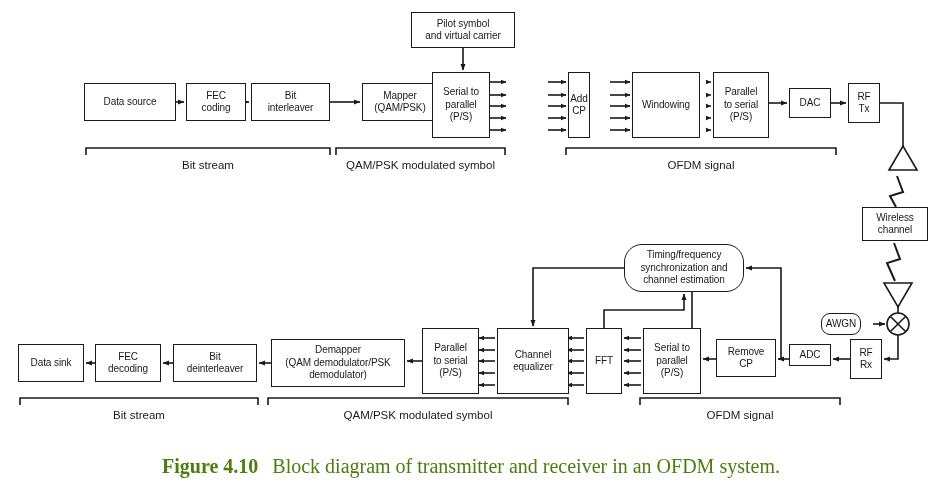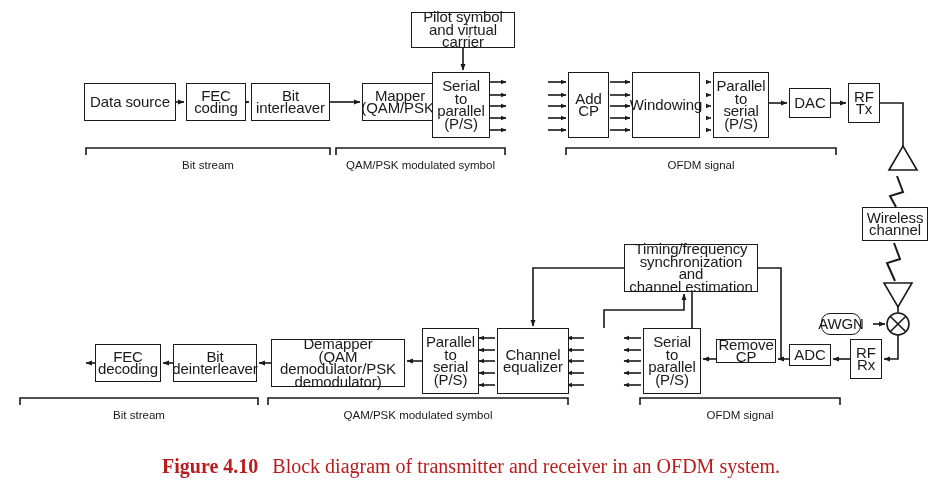--- a/index.html
+++ b/index.html
@@ -20,42 +20,42 @@
   }
   .blk {
     position: absolute;
     box-sizing: border-box;
     border: 1.6px solid #1a1a1a;
     background: #ffffff;
     display: flex;
     align-items: center;
     justify-content: center;
     text-align: center;
-    font-size: 15px;
+    font-size: 10px;
     line-height: 12.5px;
     letter-spacing: -0.1px;
     color: #1a1a1a;
     white-space: pre-line;
     padding: 0 2px;
   }
   .brk-label {
     position: absolute;
     font-size: 11.5px;
     text-align: center;
     color: #1a1a1a;
     white-space: nowrap;
   }
   .caption {
     position: absolute;
     left: 0; top: 455px;
     width: 942px;
     text-align: center;
     font-family: "Liberation Serif", serif;
     font-size: 20px;
-    color: #b91c1c;
+    color: #4d7c0f;
   }
   .caption b { font-weight: bold; }
   .caption .capgap { display: inline-block; width: 14px; }
   .watermark {
     position: absolute;
     left: 735px; top: 430px;
     font-size: 23px;
     color: #d2d2d2;
     letter-spacing: 1px;
     font-family: "DejaVu Sans", sans-serif;
@@ -190,21 +190,21 @@
   <div class="blk" style="left:84px;  top:83px;  width:92px;  height:38px;">Data source</div>
   <div class="blk" style="left:186px; top:83px;  width:60px;  height:38px;">FEC
 coding</div>
   <div class="blk" style="left:251px; top:83px;  width:79px;  height:38px;">Bit
 interleaver</div>
   <div class="blk" style="left:362px; top:83px;  width:76px;  height:38px;">Mapper
 (QAM/PSK)</div>
   <div class="blk" style="left:432px; top:72px;  width:58px;  height:66px;">Serial to
 parallel
 (P/S)</div>
-  <div class="blk" style="left:568px; top:72px;  width:41px;  height:66px;">Add
+  <div class="blk" style="left:568px; top:72px;  width:22px;  height:66px;">Add
 CP</div>
   <div class="blk" style="left:632px; top:72px;  width:68px;  height:66px;">Windowing</div>
   <div class="blk" style="left:713px; top:72px;  width:56px;  height:66px;">Parallel
 to serial
 (P/S)</div>
   <div class="blk" style="left:789px; top:88px;  width:42px;  height:30px;">DAC</div>
   <div class="blk" style="left:848px; top:83px;  width:32px;  height:40px;">RF
 Tx</div>
 
   <div class="blk" style="left:411px; top:12px; width:104px; height:36px;">Pilot symbol
@@ -214,39 +214,41 @@
   <div class="brk-label" style="left:336px; top:159px; width:169px;">QAM/PSK modulated symbol</div>
   <div class="brk-label" style="left:566px; top:159px; width:270px;">OFDM signal</div>
 
   <div class="blk" style="left:862px; top:207px; width:66px; height:34px;">Wireless
 channel</div>
   <div class="blk" style="left:821px; top:313px; width:40px; height:22px;border-radius:9px;">AWGN</div>
 
   <div class="blk" style="left:850px; top:339px; width:32px; height:40px;">RF
 Rx</div>
   <div class="blk" style="left:789px; top:344px; width:42px; height:22px;">ADC</div>
-  <div class="blk" style="left:716px; top:339px; width:60px; height:24px;">Remove
+  <div class="blk" style="left:716px; top:339px; width:60px; height:38px;">Remove
 CP</div>
   <div class="blk" style="left:643px; top:328px; width:58px; height:66px;">Serial to
 parallel
 (P/S)</div>
+  <div class="blk" style="left:586px; top:328px; width:36px; height:66px;">FFT</div>
   <div class="blk" style="left:497px; top:328px; width:72px; height:66px;">Channel
 equalizer</div>
   <div class="blk" style="left:422px; top:328px; width:57px; height:66px;">Parallel
 to serial
 (P/S)</div>
   <div class="blk" style="left:271px; top:339px; width:134px; height:48px;">Demapper
 (QAM demodulator/PSK
 demodulator)</div>
   <div class="blk" style="left:173px; top:344px; width:84px; height:38px;">Bit
 deinterleaver</div>
   <div class="blk" style="left:95px;  top:344px; width:66px; height:38px;">FEC
 decoding</div>
-
-  <div class="blk" style="left:624px; top:244px; width:134px; height:48px;">Timing/frequency
+  <div class="blk" style="left:18px;  top:344px; width:66px; height:38px;">Data sink</div>
+
+  <div class="blk" style="left:624px; top:244px; width:120px; height:48px;border-radius:18px;">Timing/frequency
 synchronization  and
 channel estimation</div>
 
   <div class="brk-label" style="left:20px;  top:409px; width:238px;">Bit stream</div>
   <div class="brk-label" style="left:268px; top:409px; width:300px;">QAM/PSK modulated symbol</div>
   <div class="brk-label" style="left:640px; top:409px; width:200px;">OFDM signal</div>
 
   <div class="caption">
     <b>Figure 4.10</b><span class="capgap"></span><span>Block diagram of transmitter and receiver in an OFDM system.</span>
   </div>

